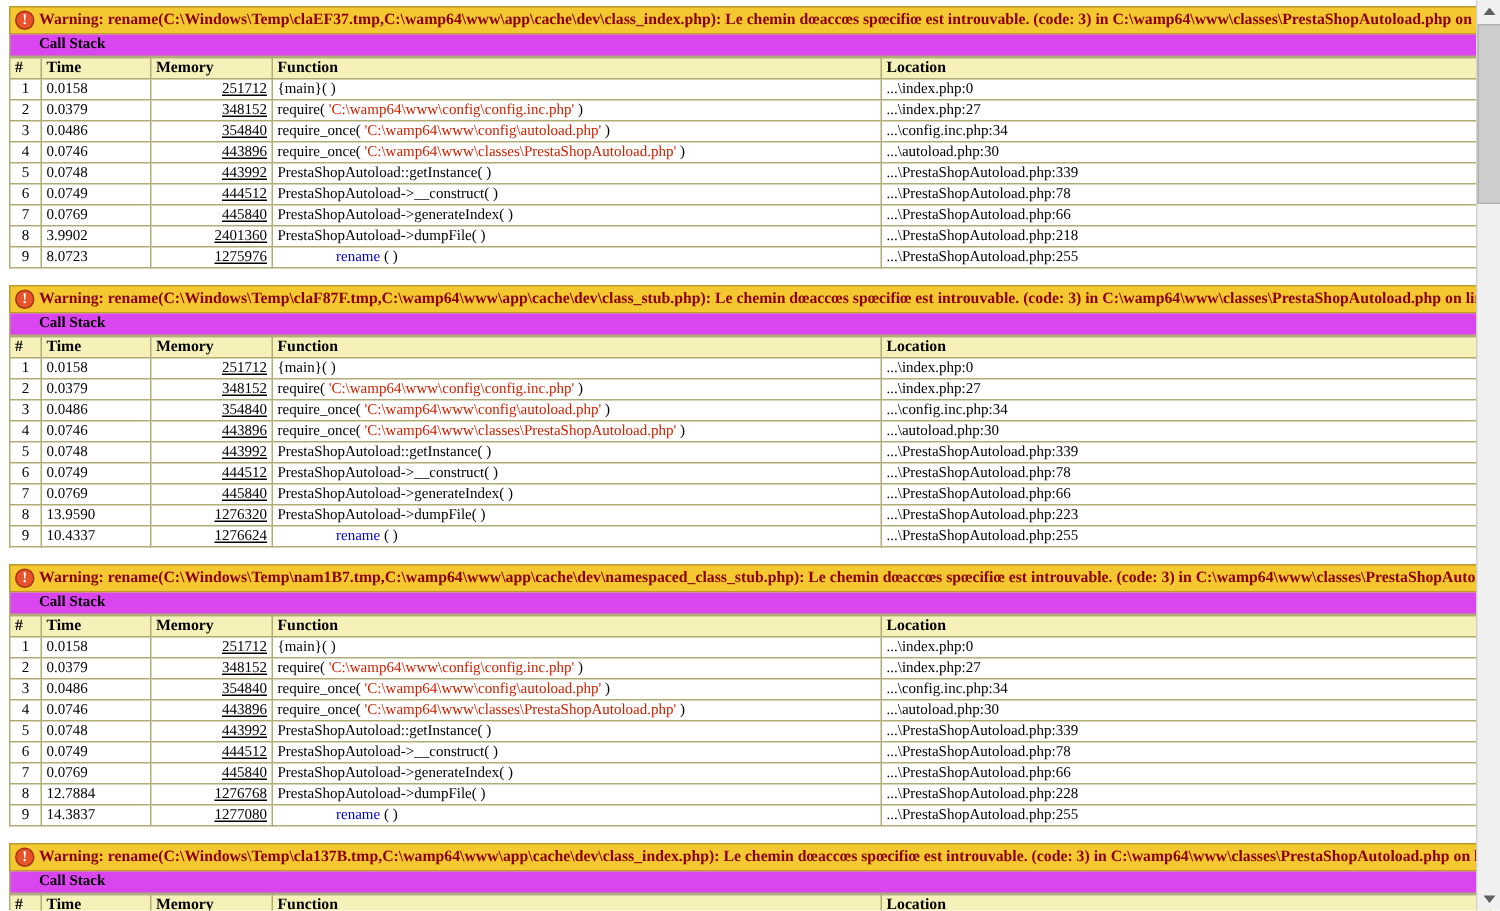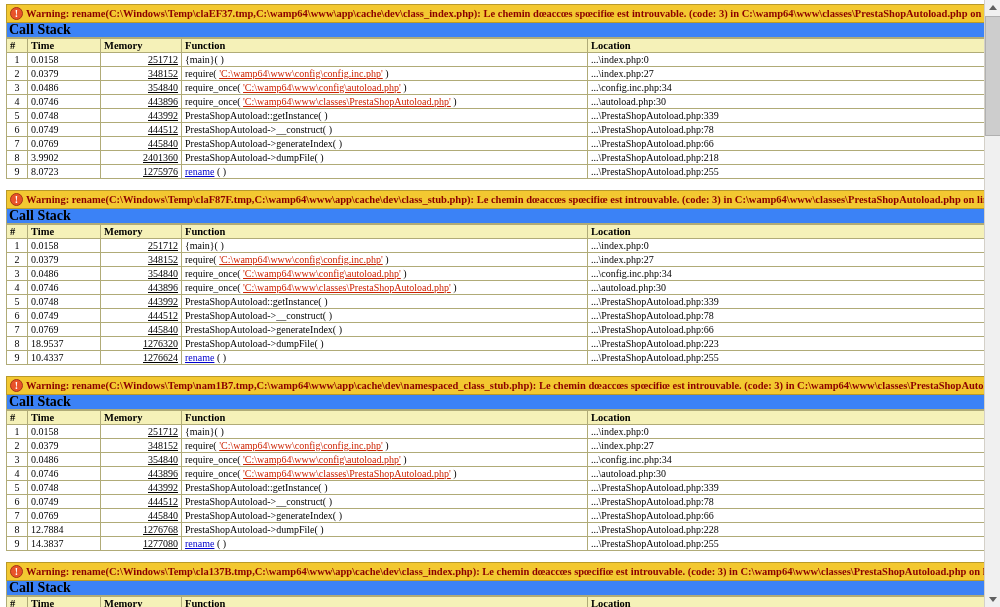--- a/index.html
+++ b/index.html
@@ -49,27 +49,27 @@
     text-align: center;
     box-sizing: border-box;
     margin-top: 0px;
   }
   .warn-text {
     white-space: nowrap;
     overflow: hidden;
     text-overflow: clip;
   }
   .callstack-header {
-    background: #3b82f6;
+    background: #d946ef;
     border: 1px solid #b0ab77;
     border-top: none;
     font-weight: bold;
-    font-size: 14px;
+    font-size: 10px;
     line-height: 12px;
-    padding: 1px 2px;
+    padding: 1px 19px;
     color: #000;
   }
   table.stack {
     border-collapse: collapse;
     width: 100%;
     table-layout: fixed;
     font-size: 10px;
     line-height: 11px;
     color: #000;
   }
@@ -93,27 +93,26 @@
   td.num { text-align: center; width: 14px; }
   td.time { text-align: left; width: 66px; }
   td.mem { text-align: right; width: 74px; text-decoration: underline; }
   td.func { text-align: left; }
   td.loc { text-align: left; }
   th.num { width: 14px; }
   th.time { width: 66px; }
   th.mem { width: 74px; }
   .lnk {
     color: #cc2200;
-    text-decoration: underline;
     cursor: pointer;
   }
   .lnk-blue {
     color: #0000cc;
-    text-decoration: underline;
     cursor: pointer;
+    margin-left: 39px;
   }
   
   .scrollbar {
     position: absolute;
     top: 0;
     right: 0;
     width: 16px;
     height: 607px;
     background: #f0f0f0;
     border-left: 1px solid #d4d0c8;
@@ -296,21 +295,21 @@
             </tr>
             <tr>
               <td class="num">7</td>
               <td class="time">0.0769</td>
               <td class="mem">445840</td>
               <td class="func"><span>PrestaShopAutoload-&gt;generateIndex( )</span></td>
               <td class="loc">...\PrestaShopAutoload.php:66</td>
             </tr>
             <tr>
               <td class="num">8</td>
-              <td class="time">18.9537</td>
+              <td class="time">13.9590</td>
               <td class="mem">1276320</td>
               <td class="func"><span>PrestaShopAutoload-&gt;dumpFile( )</span></td>
               <td class="loc">...\PrestaShopAutoload.php:223</td>
             </tr>
             <tr>
               <td class="num">9</td>
               <td class="time">10.4337</td>
               <td class="mem">1276624</td>
               <td class="func"><span></span><span class="lnk-blue">rename</span><span> ( )</span></td>
               <td class="loc">...\PrestaShopAutoload.php:255</td>

